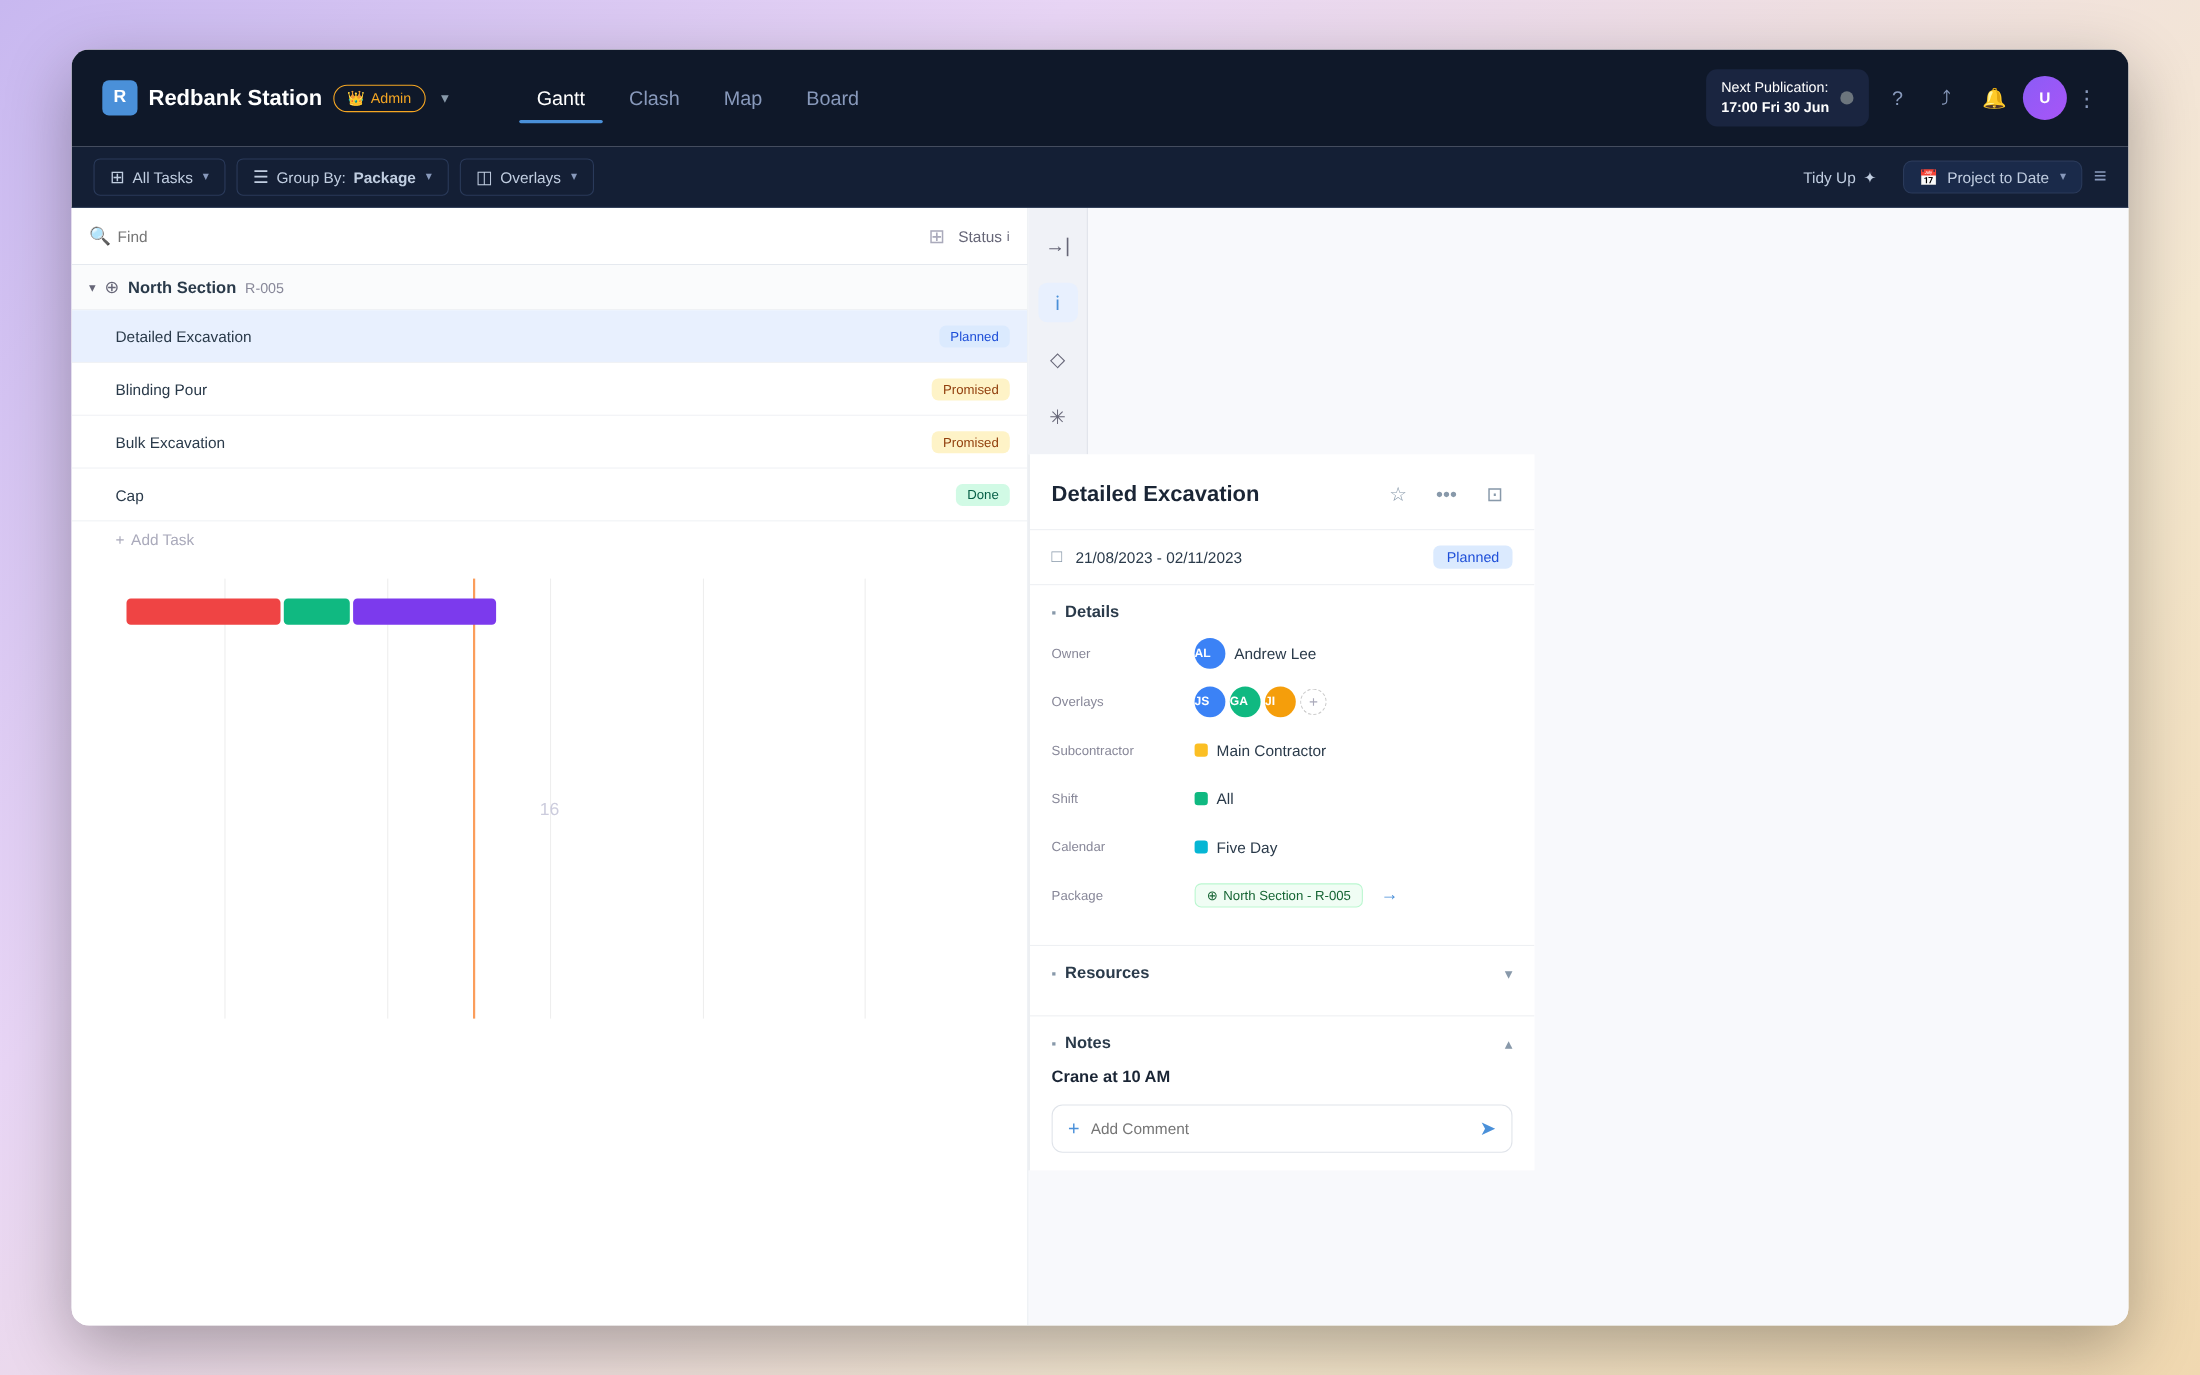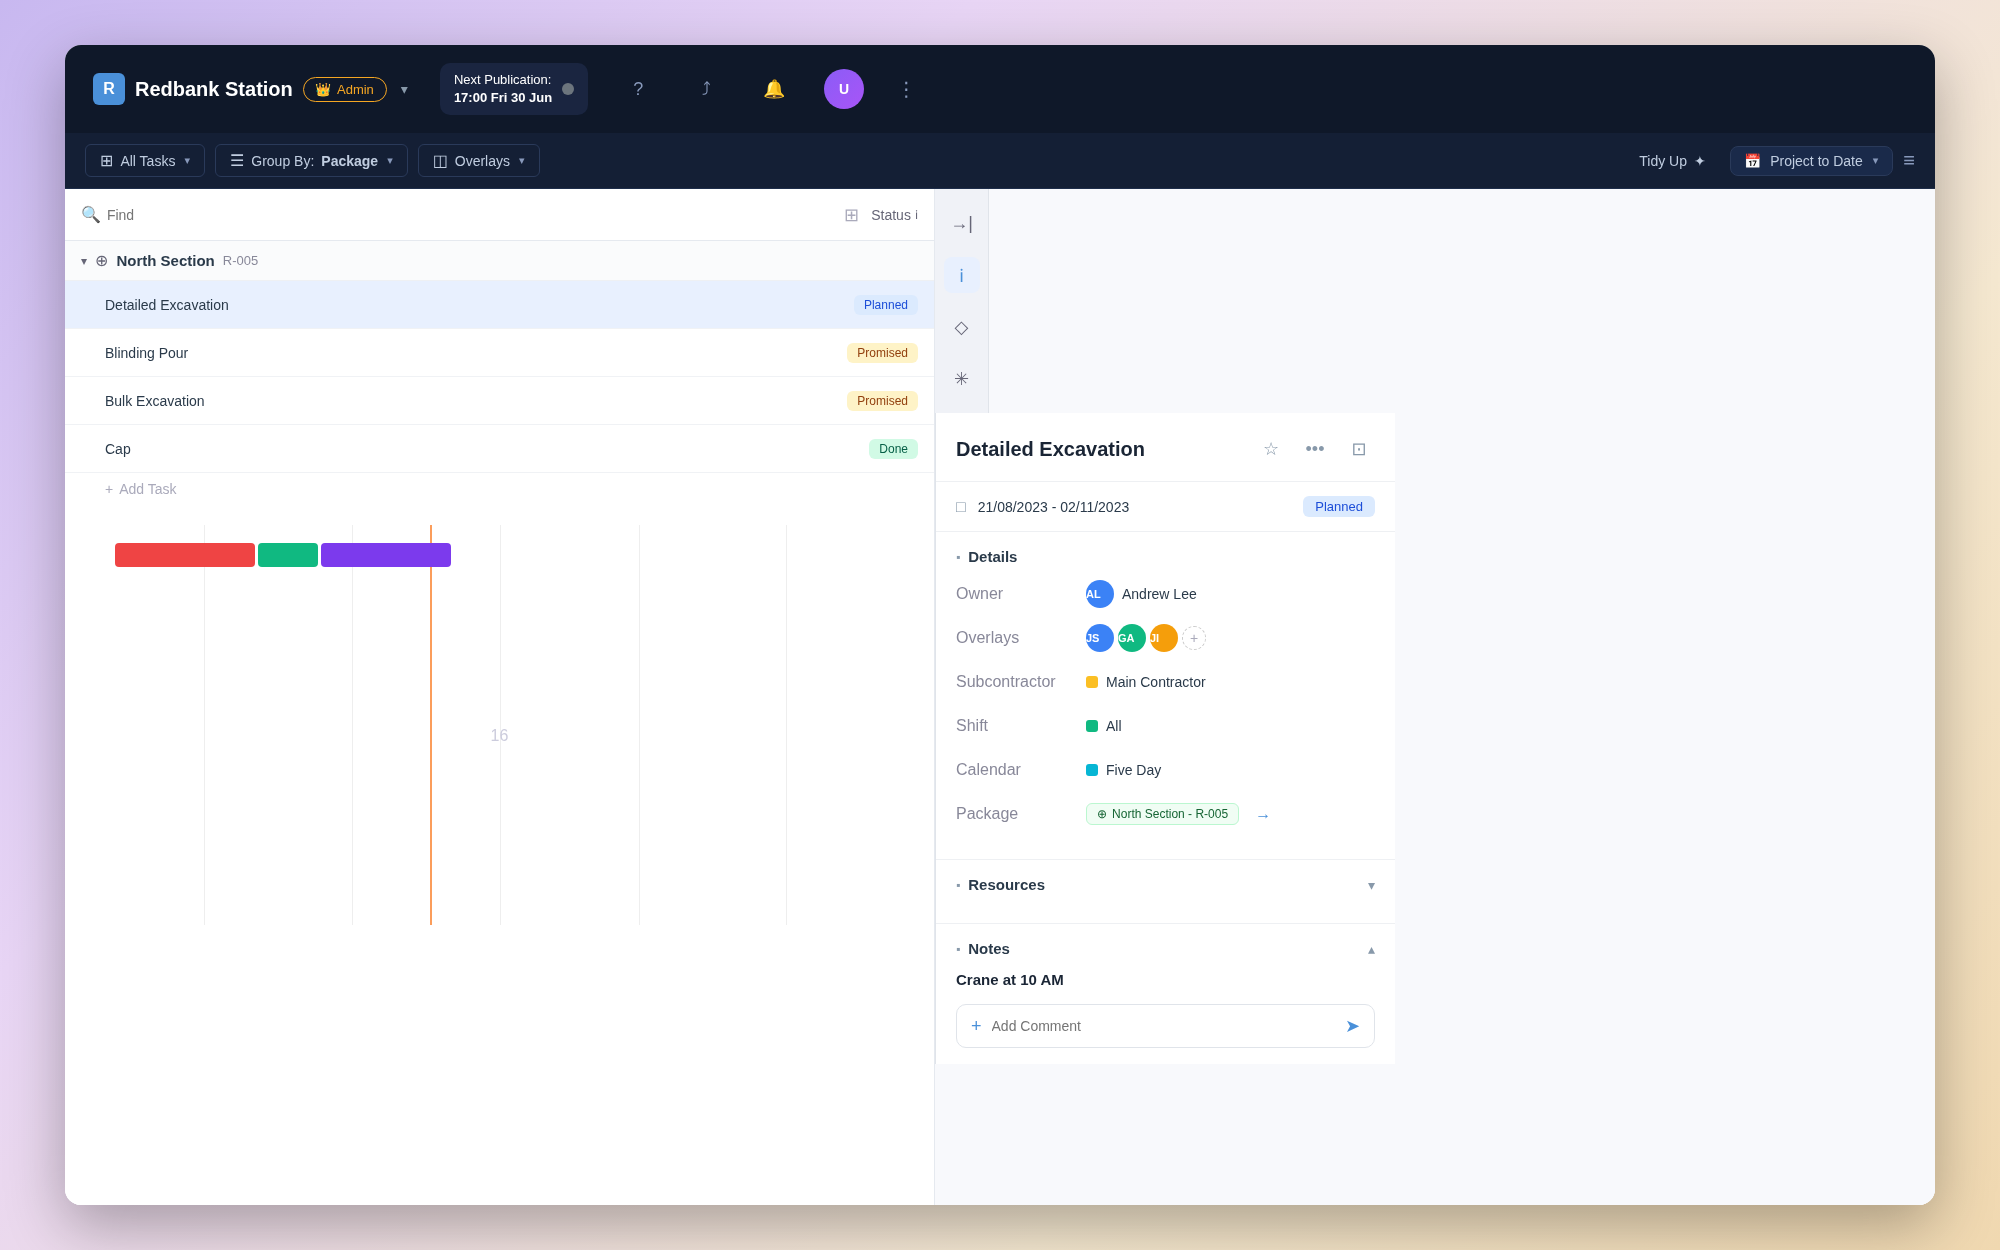--- a/index.html
+++ b/index.html
@@ -97,21 +97,21 @@
       bottom: -4px;
       left: 0;
       right: 0;
       height: 3px;
       background: #4a90d9;
       border-radius: 2px;
     }
     .nav-right {
       display: flex;
       align-items: center;
-      gap: 32px;
+      gap: 8px;
     }
     .pub-box {
       background: #1a2540;
       border-radius: 10px;
       padding: 8px 14px;
       display: flex;
       align-items: center;
       gap: 10px;
     }
     .pub-text {
@@ -442,21 +442,21 @@
     }
     .section-collapse { color: #8899aa; font-size: 14px; margin-left: auto; cursor: pointer; }
     .detail-row {
       display: flex;
       align-items: center;
       margin-bottom: 14px;
       min-height: 30px;
     }
     .detail-key {
       width: 130px;
-      font-size: 16px;
+      font-size: 12px;
       color: #889;
       flex-shrink: 0;
     }
     .detail-val {
       flex: 1;
       display: flex;
       align-items: center;
       gap: 8px;
       font-size: 14px;
       color: #2a3a4a;
@@ -566,20 +566,26 @@
   <div class="top-nav">
     <div class="logo-area">
       <div class="logo-icon">R</div>
       <span class="app-title">Redbank Station</span>
       <div class="admin-badge">
         <span>👑</span>
         <span>Admin</span>
       </div>
       <span class="nav-chevron">▾</span>
     </div>
+    <div class="nav-tabs">
+      <a class="nav-tab active">Gantt</a>
+      <a class="nav-tab">Clash</a>
+      <a class="nav-tab">Map</a>
+      <a class="nav-tab">Board</a>
+    </div>
     <div class="nav-right">
       <div class="pub-box">
         <div>
           <div class="pub-text">Next Publication:</div>
           <div class="pub-text" style="font-weight:600;">17:00 Fri 30 Jun</div>
         </div>
         <div class="pub-dot"></div>
       </div>
       <div class="nav-icon-btn">?</div>
       <div class="nav-icon-btn">⤴</div>

